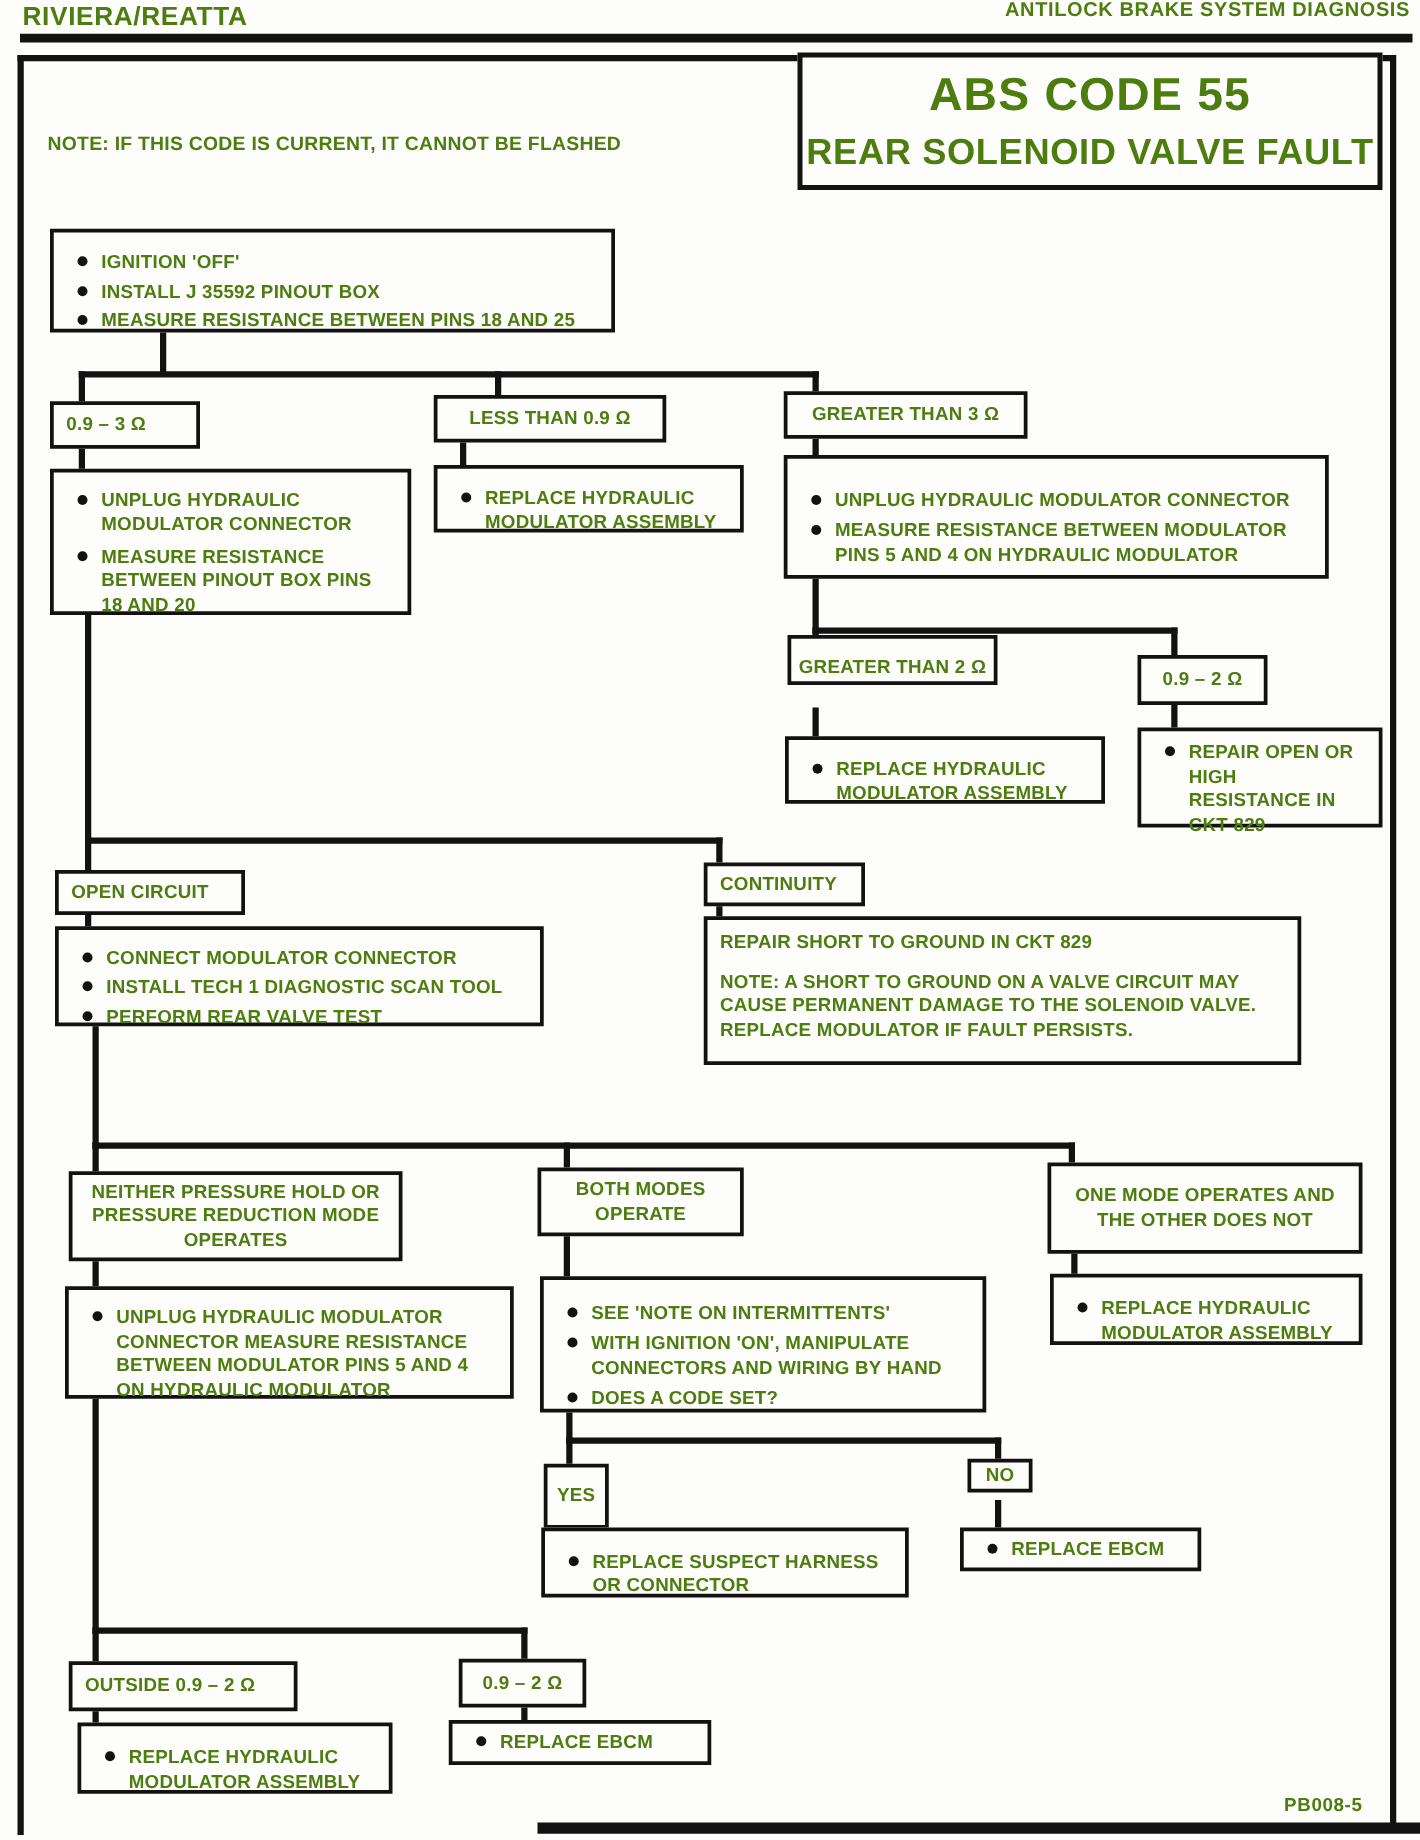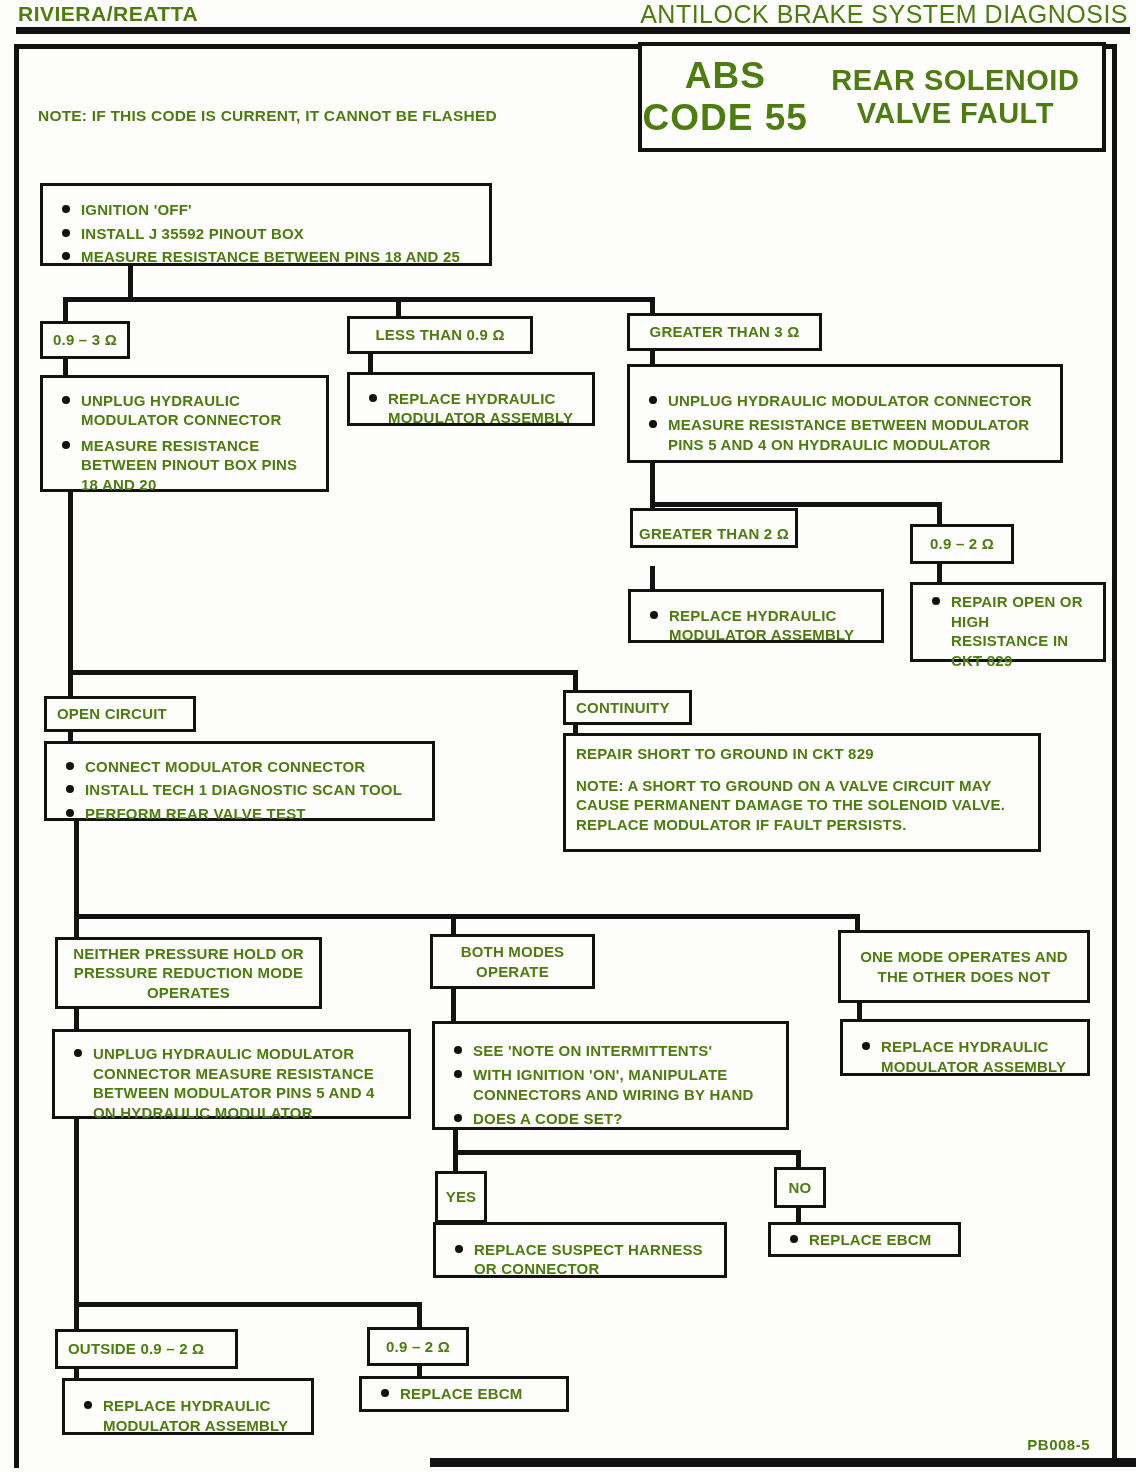--- a/index.html
+++ b/index.html
@@ -5,27 +5,27 @@
   html,body{margin:0;padding:0;background:#e8e8e4;}
   #page{
     position:relative;
     width:1136px;height:1472px;
     background:#fdfdfb;
     font-family:"Liberation Sans", sans-serif;
     color:#4d7c0f;
     overflow:hidden;
   }
   .hdr-left{position:absolute;left:18px;top:2px;font-size:21px;font-weight:bold;letter-spacing:.5px;}
-  .hdr-right{position:absolute;right:8px;top:0px;font-size:25px;font-weight:normal;letter-spacing:.5px;}
+  .hdr-right{position:absolute;right:8px;top:0px;font-size:16px;font-weight:bold;letter-spacing:.5px;}
   .rule{position:absolute;background:#121212;}
   .outer{position:absolute;background:#121212;}
   .titlebox{
     position:absolute;left:638px;top:42px;width:468px;height:110px;
     border:4px solid #121212;background:#fdfdfb;box-sizing:border-box;
-    display:flex;flex-direction:row;align-items:center;justify-content:space-evenly;
+    display:flex;flex-direction:column;align-items:center;justify-content:space-evenly;
     text-align:center;
   }
   .titlebox .t1{font-size:37px;font-weight:bold;letter-spacing:1px;}
   .titlebox .t2{font-size:29px;font-weight:bold;letter-spacing:.5px;}
   .pagenote{position:absolute;left:38px;top:107px;font-size:15.5px;font-weight:bold;letter-spacing:.2px;}
   .box{
     position:absolute;border:3px solid #121212;background:#fdfdfb;
     box-sizing:border-box;font-size:15px;font-weight:bold;line-height:1.3;letter-spacing:.2px;
   }
   .lblC{display:flex;align-items:center;justify-content:center;text-align:center;padding:2px 6px;}
@@ -117,21 +117,21 @@
           <span class="dot"></span>
           <span>INSTALL J 35592 PINOUT BOX</span>
         </div>
       <div class="brow">
           <span class="dot"></span>
           <span>MEASURE RESISTANCE BETWEEN PINS 18 AND 25</span>
         </div>
     </div>
   </div>
 
-  <div class="box lblL" style="left:40px;top:321px;width:90px;height:38px;">
+  <div class="box lblL" style="left:40px;top:321px;width:120px;height:38px;">
       <span>0.9 – 3  Ω</span>
     </div>
   <div class="box lblC" style="left:347px;top:316px;width:186px;height:38px;">
       <span>LESS THAN 0.9  Ω</span>
     </div>
   <div class="box lblC" style="left:627px;top:313px;width:195px;height:38px;">
       <span>GREATER THAN 3  Ω</span>
     </div>
 
   <div class="box" style="left:40px;top:375px;width:289px;height:117px;">
@@ -259,21 +259,21 @@
       <div class="brow">
           <span class="dot"></span>
           <span>REPLACE HYDRAULIC MODULATOR ASSEMBLY</span>
         </div>
     </div>
   </div>
 
   <div class="box lblC" style="left:435px;top:1171px;width:52px;height:52px;">
       <span>YES</span>
     </div>
-  <div class="box lblC" style="left:774px;top:1167px;width:52px;height:41px;">
+  <div class="box lblC" style="left:774px;top:1167px;width:52px;height:27px;">
       <span>NO</span>
     </div>
   <div class="box" style="left:433px;top:1222px;width:294px;height:56px;">
     <div class="bullets">
       <div class="brow">
           <span class="dot"></span>
           <span>REPLACE SUSPECT HARNESS OR CONNECTOR</span>
         </div>
     </div>
   </div>

